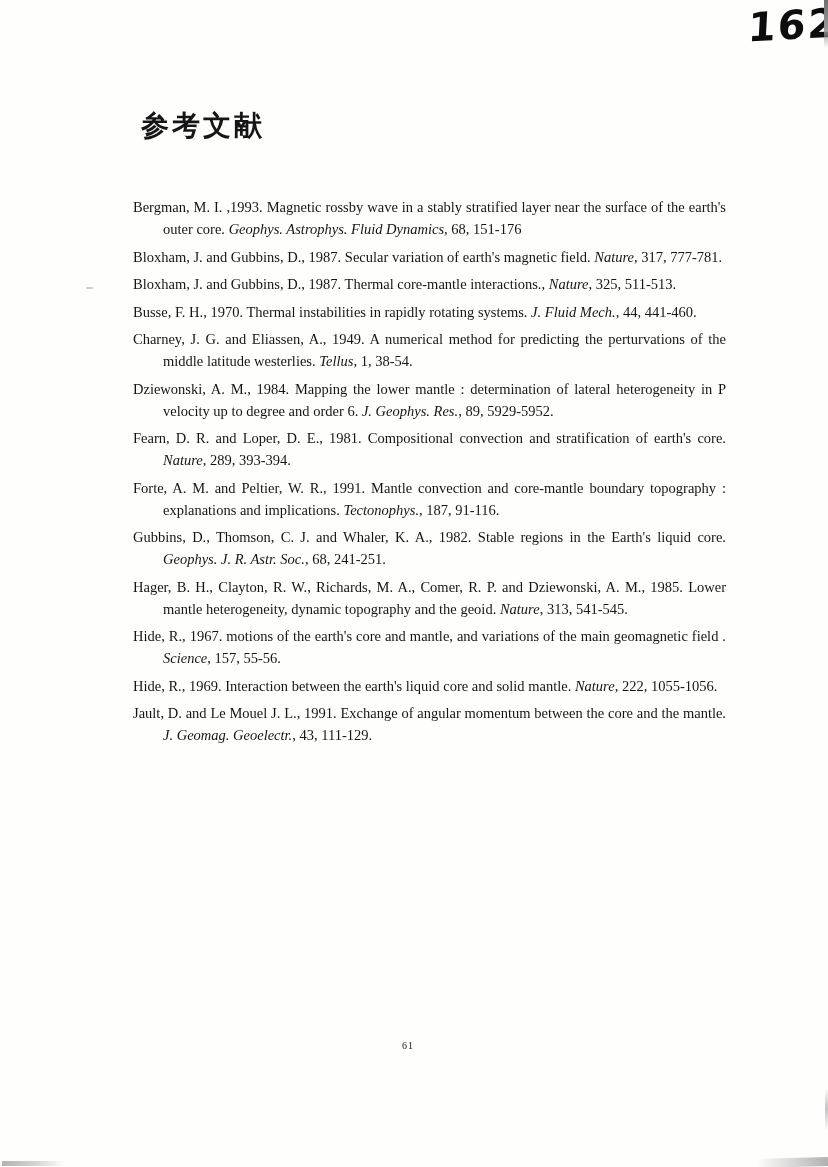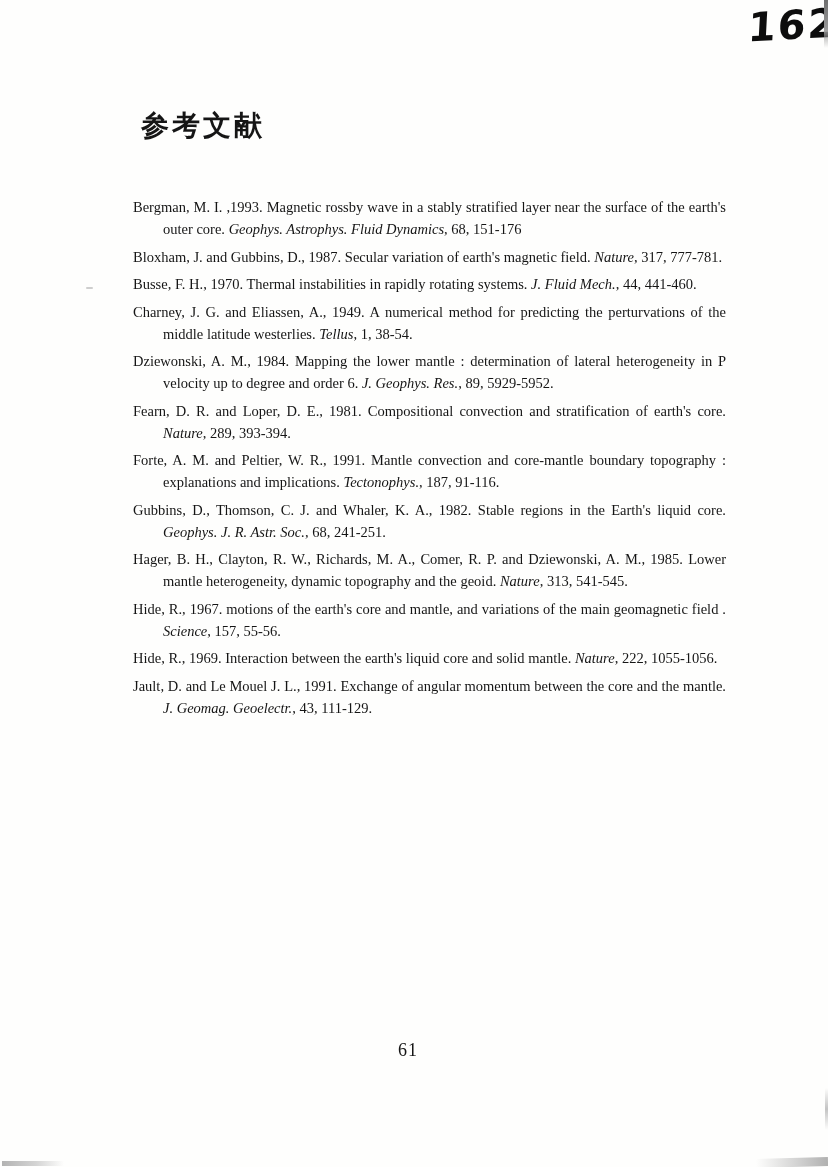--- a/index.html
+++ b/index.html
@@ -60,21 +60,21 @@
     padding-left: 30px;
     text-indent: -30px;
   }
   .ref em { font-style: italic; }
   .pagenum {
     position: absolute;
     left: 0;
     top: 1040px;
     width: 816px;
     text-align: center;
-    font-size: 18px;
+    font-size: 10px;
     letter-spacing: 1px;
   }
   .margin-speck {
     position: absolute;
     left: 86px;
     top: 287px;
     width: 7px;
     height: 2px;
     background: #b9b9b9;
     opacity: 0.7;
@@ -113,20 +113,21 @@
 
 <div class="sheet">
   <div class="handwritten">162</div>
   <div class="corner-sliver"></div>
 
   <h1 class="heading">参考文献</h1>
 
   <div class="refs">
       <p class="ref"><span>Bergman, M. I. ,1993. Magnetic rossby wave in a stably stratified layer near the surface of the earth's outer core. </span><em>Geophys. Astrophys. Fluid Dynamics</em><span>, 68, 151-176</span></p>
       <p class="ref"><span>Bloxham, J. and Gubbins, D., 1987. Secular variation of earth's magnetic field. </span><em>Nature</em><span>, 317, 777-781.</span></p>
+      <p class="ref"><span>Bloxham, J. and Gubbins, D., 1987. Thermal core-mantle interactions., </span><em>Nature</em><span>, 325, 511-513.</span></p>
       <p class="ref"><span>Busse, F. H., 1970. Thermal instabilities in rapidly rotating systems. </span><em>J. Fluid Mech.</em><span>, 44, 441-460.</span></p>
       <p class="ref"><span>Charney, J. G. and Eliassen, A., 1949. A numerical method for predicting the perturvations of the middle latitude westerlies. </span><em>Tellus</em><span>, 1, 38-54.</span></p>
       <p class="ref"><span>Dziewonski, A. M., 1984. Mapping the lower mantle : determination of lateral heterogeneity in P velocity up to degree and order 6. </span><em>J. Geophys. Res.</em><span>, 89, 5929-5952.</span></p>
       <p class="ref"><span>Fearn, D. R. and Loper, D. E., 1981. Compositional convection and stratification of earth's core. </span><em>Nature</em><span>, 289, 393-394.</span></p>
       <p class="ref"><span>Forte, A. M. and Peltier, W. R., 1991. Mantle convection and core-mantle boundary topography : explanations and implications. </span><em>Tectonophys.</em><span>, 187, 91-116.</span></p>
       <p class="ref"><span>Gubbins, D., Thomson, C. J. and Whaler, K. A., 1982. Stable regions in the Earth's liquid core. </span><em>Geophys. J. R. Astr. Soc.</em><span>, 68, 241-251.</span></p>
       <p class="ref"><span>Hager, B. H., Clayton, R. W., Richards, M. A., Comer, R. P. and Dziewonski, A. M., 1985. Lower mantle heterogeneity, dynamic topography and the geoid. </span><em>Nature</em><span>, 313, 541-545.</span></p>
       <p class="ref"><span>Hide, R., 1967. motions of the earth's core and mantle, and variations of the main geomagnetic field . </span><em>Science</em><span>, 157, 55-56.</span></p>
       <p class="ref"><span>Hide, R., 1969. Interaction between the earth's liquid core and solid mantle. </span><em>Nature</em><span>, 222, 1055-1056.</span></p>
       <p class="ref"><span>Jault, D. and Le Mouel J. L., 1991. Exchange of angular momentum between the core and the mantle. </span><em>J. Geomag. Geoelectr.</em><span>, 43, 111-129.</span></p>

